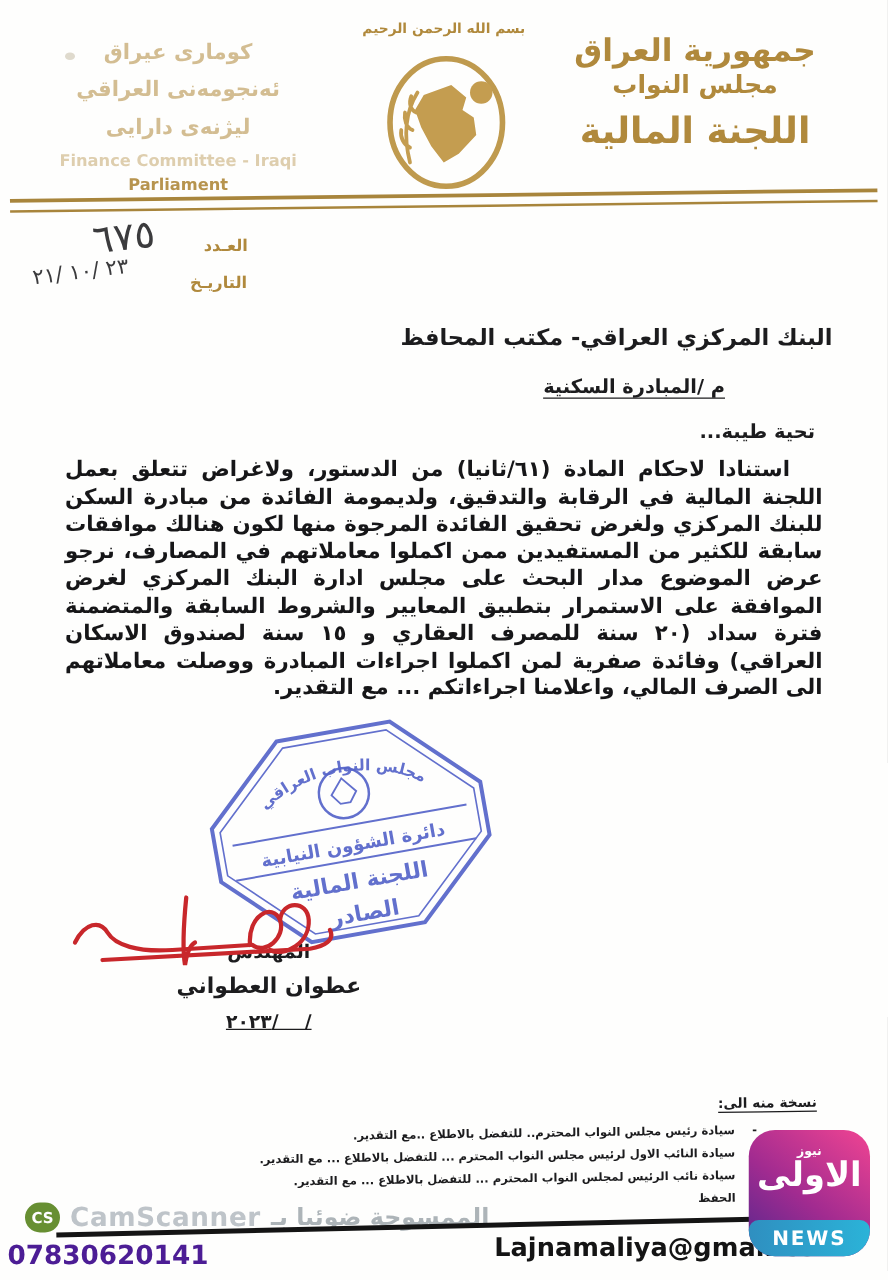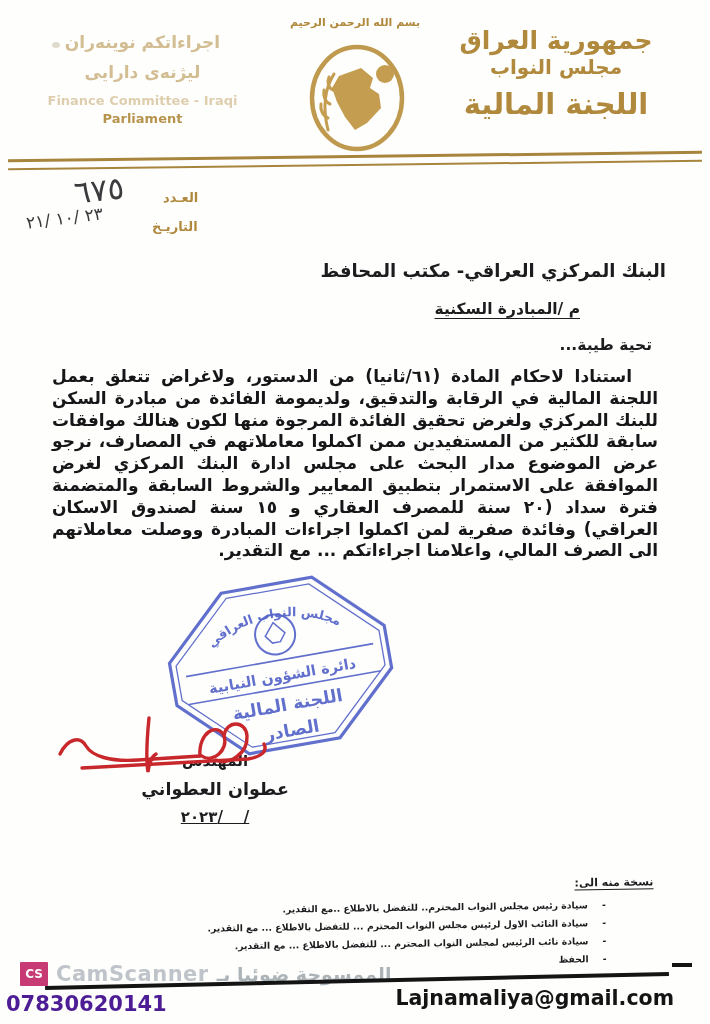--- a/index.html
+++ b/index.html
@@ -49,21 +49,21 @@
   .cc .cc-h{font-size:11px;font-weight:700;text-decoration:underline;text-underline-offset:3px;margin-bottom:10px;}
   .cc .item{display:flex;direction:rtl;gap:14px;margin-right:48px;margin-bottom:7px;
     font-size:9.3px;font-weight:700;white-space:nowrap;}
   .cc .item .dash{font-weight:700;}
   
   .black-line{position:absolute;top:979px;left:45px;width:624px;height:3.5px;background:#141414;transform:rotate(-1.3deg);z-index:2;}
   .line-dash{position:absolute;top:963px;left:672px;width:20px;height:3.5px;background:#141414;z-index:2;}
   .phone{position:absolute;left:6px;top:992px;font-size:21px;font-weight:700;color:#4c1d95;z-index:3;}
   .email{position:absolute;right:36px;top:986px;font-size:20.5px;font-weight:700;color:#141414;z-index:3;}
   .wm{position:absolute;left:20px;top:962px;display:flex;align-items:center;gap:8px;z-index:1;opacity:.85;}
-  .wm .cs-badge{width:28px;height:24px;border-radius:1px;background:#be185d;color:#fff;
+  .wm .cs-badge{width:28px;height:24px;border-radius:12px;background:#4d7c0f;color:#fff;
     font-size:12px;font-weight:700;display:flex;align-items:center;justify-content:center;}
   .wm .cs-name{font-size:21px;font-weight:700;color:#b4bac0;letter-spacing:.5px;}
   .wm .cs-ar{font-size:19px;font-weight:700;color:#9fa8ad;direction:rtl;margin-right:4px;}
   
   .news{position:absolute;right:14px;top:904px;width:97px;height:101px;border-radius:21px;
     background:linear-gradient(38deg,#53278d 0%,#a12b90 45%,#f04492 100%);z-index:4;
     display:flex;flex-direction:column;align-items:center;justify-content:flex-start;}
   .news .ar-small{color:#fff;font-size:10px;font-weight:700;margin-top:12px;direction:rtl;}
   .news .ar-main{color:#fff;font-size:27px;font-weight:700;direction:rtl;line-height:1;margin-top:0px;}
   .news .banner{position:absolute;bottom:0;left:0;right:0;height:29px;border-radius:8px 8px 21px 21px;
@@ -87,21 +87,22 @@
   <span class="emblem">
     <svg width="108" height="118" viewBox="0 0 108 118">
       <ellipse cx="54" cy="60" rx="45" ry="51" fill="none" stroke="#bf9a4e" stroke-width="4.5"></ellipse>
       <path d="M36,38 L58,30 L70,40 L67,50 L76,56 L78,70 L64,85 L52,92 L42,79 L34,64 L29,50 Z" fill="#c49d50"></path>
       <circle cx="82" cy="36" r="9" fill="#c49d50"></circle>
       <path d="M25,92 C20,72 21,52 31,36 M25,80 C20,78 17,72 18,66 M27,66 C22,64 20,58 21,52 M30,52 C25,50 24,44 26,39" fill="none" stroke="#c49d50" stroke-width="3" stroke-linecap="round"></path>
     </svg>
   </span>
 
   <div class="hdr-left">
-    <div class="k">اجراءاتكم نوینەران</div>
+    <div class="k">كوماری عیراق</div>
+    <div class="k">ئەنجومەنی العراقي</div>
     <div class="k">لیژنەی دارایی</div>
     <div class="en">
       <span class="fade">Finance Committee - Iraqi</span><br>
       <span>Parliament</span>
     </div>
   </div>
 
   <div class="gold-rule"></div>
   <div class="smudge"></div>
 
@@ -178,14 +179,19 @@
     <span class="cs-name">CamScanner</span>
     <span class="cs-ar">الممسوحة ضوئيا بـ</span>
   </div>
 
   <div class="black-line"></div>
   <div class="line-dash"></div>
 
   <div class="phone">07830620141</div>
   <div class="email">Lajnamaliya@gmail.com</div>
 
+  <div class="news">
+    <span class="ar-small">نيوز</span>
+    <span class="ar-main">الاولى</span>
+    <span class="banner">NEWS</span>
+  </div>
 
 </div>
 
 </body></html>

